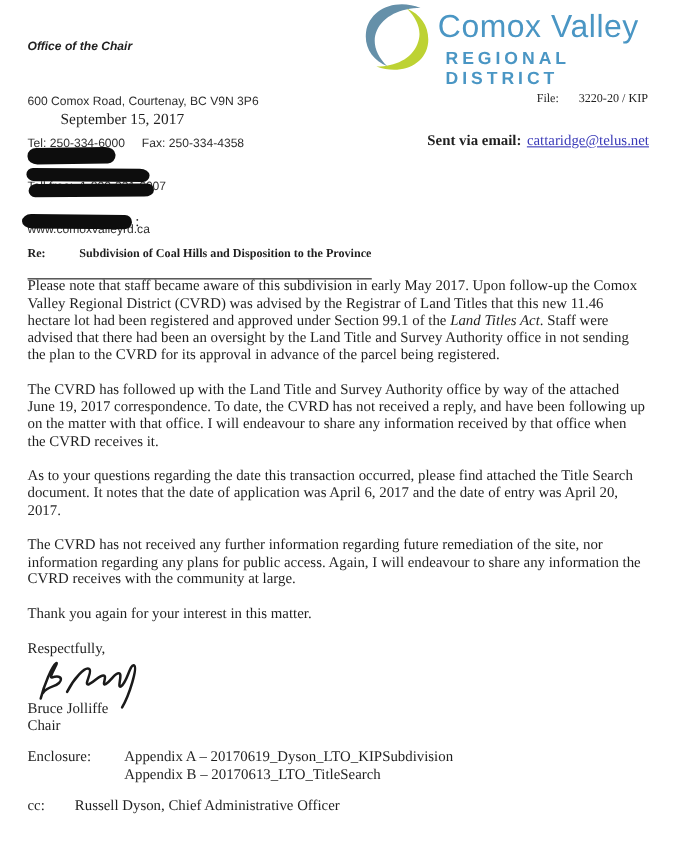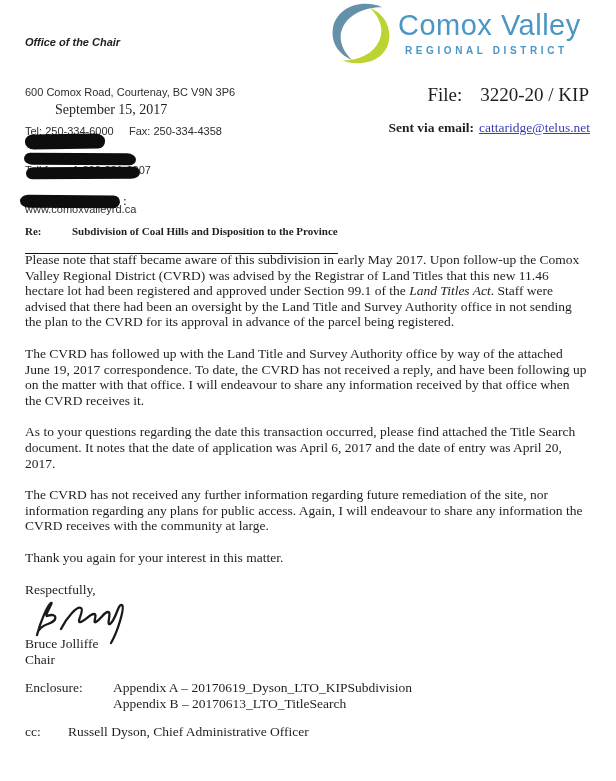--- a/index.html
+++ b/index.html
@@ -31,29 +31,29 @@
   .logo-name {
     position: absolute; left: 68px; top: 6px;
     font-family: "Liberation Sans", sans-serif;
     font-size: 29px; font-weight: 400;
     letter-spacing: 0.5px;
     color: #4a96c4;
   }
   .logo-sub {
     position: absolute; left: 75px; top: 42px;
     font-family: "Liberation Sans", sans-serif;
-    font-size: 10px; font-weight: bold;
+    font-size: 16px; font-weight: bold;
     letter-spacing: 3.6px;
     color: #4a96c4;
   }
 
   
   .file-line {
     position: absolute; right: 27px; top: 84px;
-    font-size: 19px;
+    font-size: 11px;
   }
   .file-line .file-label { margin-right: 18px; }
   .date-line { position: absolute; left: 25px; top: 102px; font-size: 14px; margin-left: 30px; }
   .sent-line { position: absolute; right: 26px; top: 120px; font-size: 13.5px; }
   .sent-label { font-weight: bold; }
   .email-link { color: #3a3ab8; text-decoration: underline; margin-left: 5px; cursor: pointer; }
 
   
   .redaction { position: absolute; background: #0d0d0d; }
   .red-1 { left: 25px; top: 134px; width: 80px;  height: 15px; border-radius: 8px 10px 7px 9px / 7px; transform: rotate(-0.8deg); }

